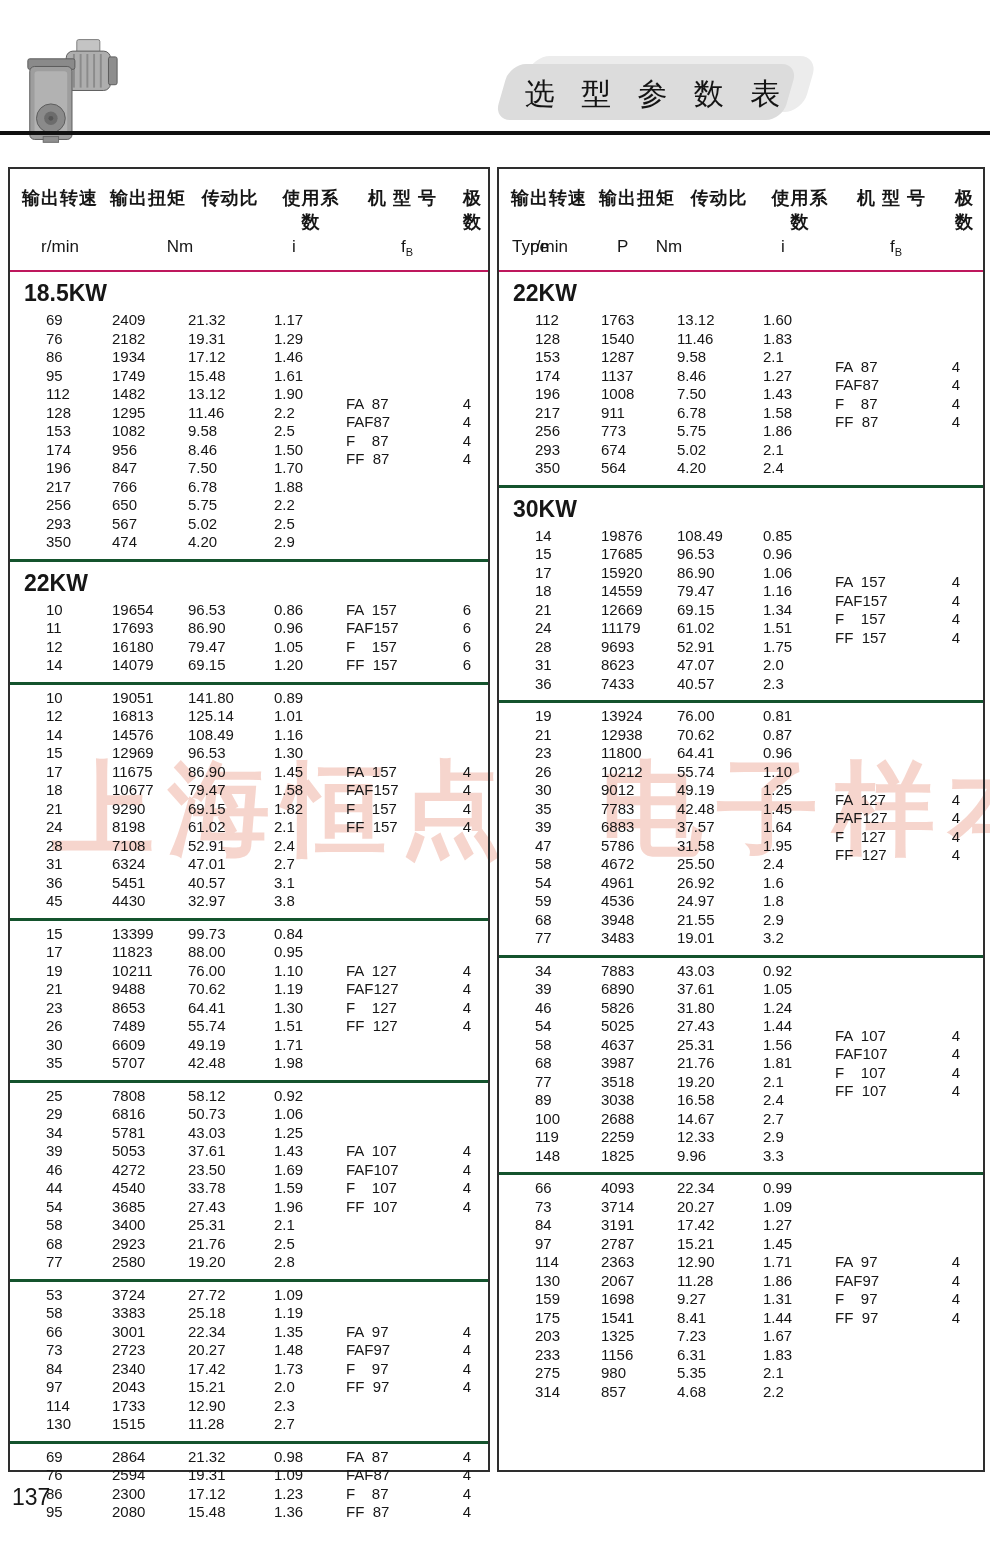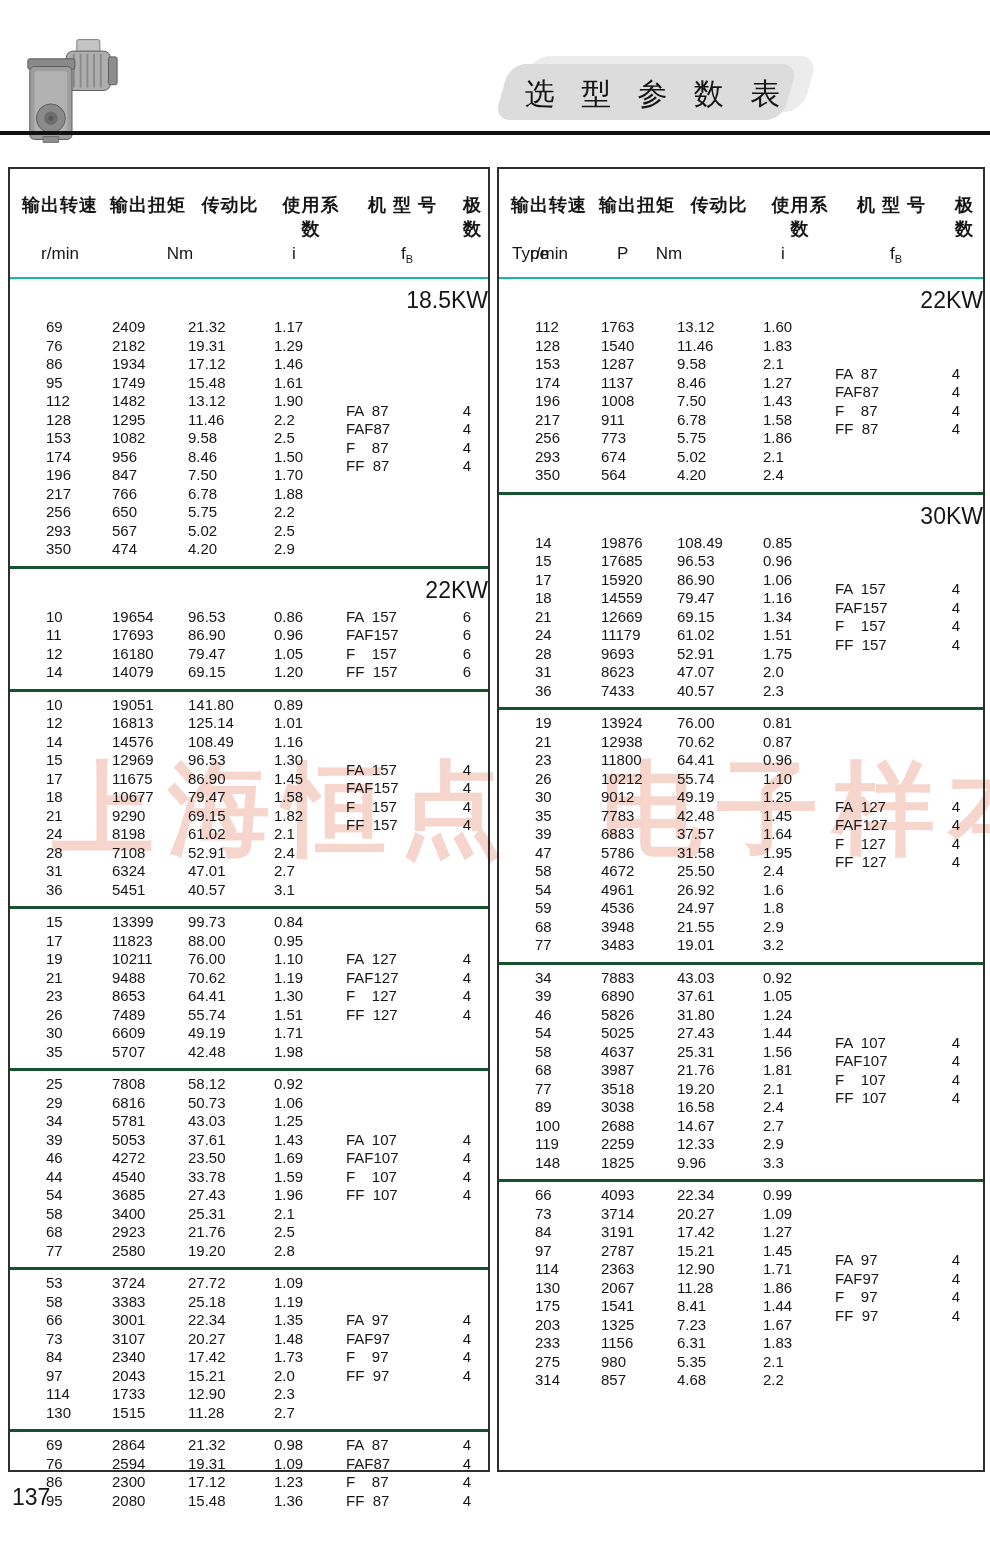--- a/index.html
+++ b/index.html
@@ -16,29 +16,29 @@
   .band{position:absolute;left:0;top:4px;width:288px;height:56px;background:#dcdcdc;
         border-radius:16px;transform:skewX(-16deg);}
   .band-title{position:absolute;left:0;top:14px;width:100%;text-align:center;font-size:30px;
               font-weight:normal;letter-spacing:9px;color:#141414;}
   .rule{position:absolute;left:0;top:131px;width:990px;height:4px;background:#101010;z-index:1;}
   
   .ptable{position:absolute;top:167px;height:1305px;border:2px solid #2e2e2e;z-index:1;
           display:flex;flex-direction:column;box-sizing:border-box;background:transparent;}
   #tableL{left:8px;width:482px;}
   #tableR{left:497px;width:488px;}
-  .thead{border-bottom:2px solid #14b8a6;padding:24px 0 7px 0;flex:0 0 auto;}
+  .thead{border-bottom:2px solid #be185d;padding:17px 0 7px 0;flex:0 0 auto;}
   .hrow{display:grid;grid-template-columns:100px 76px 88px 74px 109px 1fr;text-align:center;}
   .labels .hcell{font-size:18px;font-weight:bold;letter-spacing:1px;line-height:24px;}
   .units{margin-top:2px;gap:32px;}
   .units .hcell{font-size:17px;line-height:22px;}
   .hcell sub{font-size:11px;}
   .block{position:relative;padding:4px 0 7px 0;flex:0 0 auto;}
   .block + .block{border-top:3px solid #14532d;}
-  .sec-title{font-size:23px;font-weight:normal;margin:3px 0 4px 14px;line-height:28px;text-align:right;}
+  .sec-title{font-size:23px;font-weight:bold;margin:3px 0 4px 14px;line-height:28px;}
   .rows{position:relative;}
   .drow{display:grid;grid-template-columns:66px 76px 86px 60px;padding-left:36px;
         line-height:18.5px;font-size:15px;}
   .types{position:absolute;left:336px;top:50%;transform:translateY(-50%);width:138px;}
   .tline{display:flex;line-height:18.5px;font-size:15px;}
   .tname{white-space:pre;flex:1;text-align:left;}
   .tp{width:34px;text-align:center;}
   .page-num{position:absolute;left:12px;top:1484px;font-size:23px;z-index:1;}
 </style>
 </head>
@@ -304,20 +304,26 @@
             <div class="dcell">6324</div>
             <div class="dcell">47.01</div>
             <div class="dcell">2.7</div>
           </div>
           <div class="drow">
             <div class="dcell">36</div>
             <div class="dcell">5451</div>
             <div class="dcell">40.57</div>
             <div class="dcell">3.1</div>
           </div>
+          <div class="drow">
+            <div class="dcell">45</div>
+            <div class="dcell">4430</div>
+            <div class="dcell">32.97</div>
+            <div class="dcell">3.8</div>
+          </div>
           <div class="types">
             <div class="tline">
               <span class="tname">FA  157</span>
               <span class="tp">4</span>
             </div>
             <div class="tline">
               <span class="tname">FAF157</span>
               <span class="tp">4</span>
             </div>
             <div class="tline">
@@ -498,21 +504,21 @@
             <div class="dcell">1.19</div>
           </div>
           <div class="drow">
             <div class="dcell">66</div>
             <div class="dcell">3001</div>
             <div class="dcell">22.34</div>
             <div class="dcell">1.35</div>
           </div>
           <div class="drow">
             <div class="dcell">73</div>
-            <div class="dcell">3107</div>
+            <div class="dcell">2723</div>
             <div class="dcell">20.27</div>
             <div class="dcell">1.48</div>
           </div>
           <div class="drow">
             <div class="dcell">84</div>
             <div class="dcell">2340</div>
             <div class="dcell">17.42</div>
             <div class="dcell">1.73</div>
           </div>
           <div class="drow">
@@ -993,20 +999,26 @@
             <div class="dcell">12.90</div>
             <div class="dcell">1.71</div>
           </div>
           <div class="drow">
             <div class="dcell">130</div>
             <div class="dcell">2067</div>
             <div class="dcell">11.28</div>
             <div class="dcell">1.86</div>
           </div>
           <div class="drow">
+            <div class="dcell">159</div>
+            <div class="dcell">1698</div>
+            <div class="dcell">9.27</div>
+            <div class="dcell">1.31</div>
+          </div>
+          <div class="drow">
             <div class="dcell">175</div>
             <div class="dcell">1541</div>
             <div class="dcell">8.41</div>
             <div class="dcell">1.44</div>
           </div>
           <div class="drow">
             <div class="dcell">203</div>
             <div class="dcell">1325</div>
             <div class="dcell">7.23</div>
             <div class="dcell">1.67</div>

